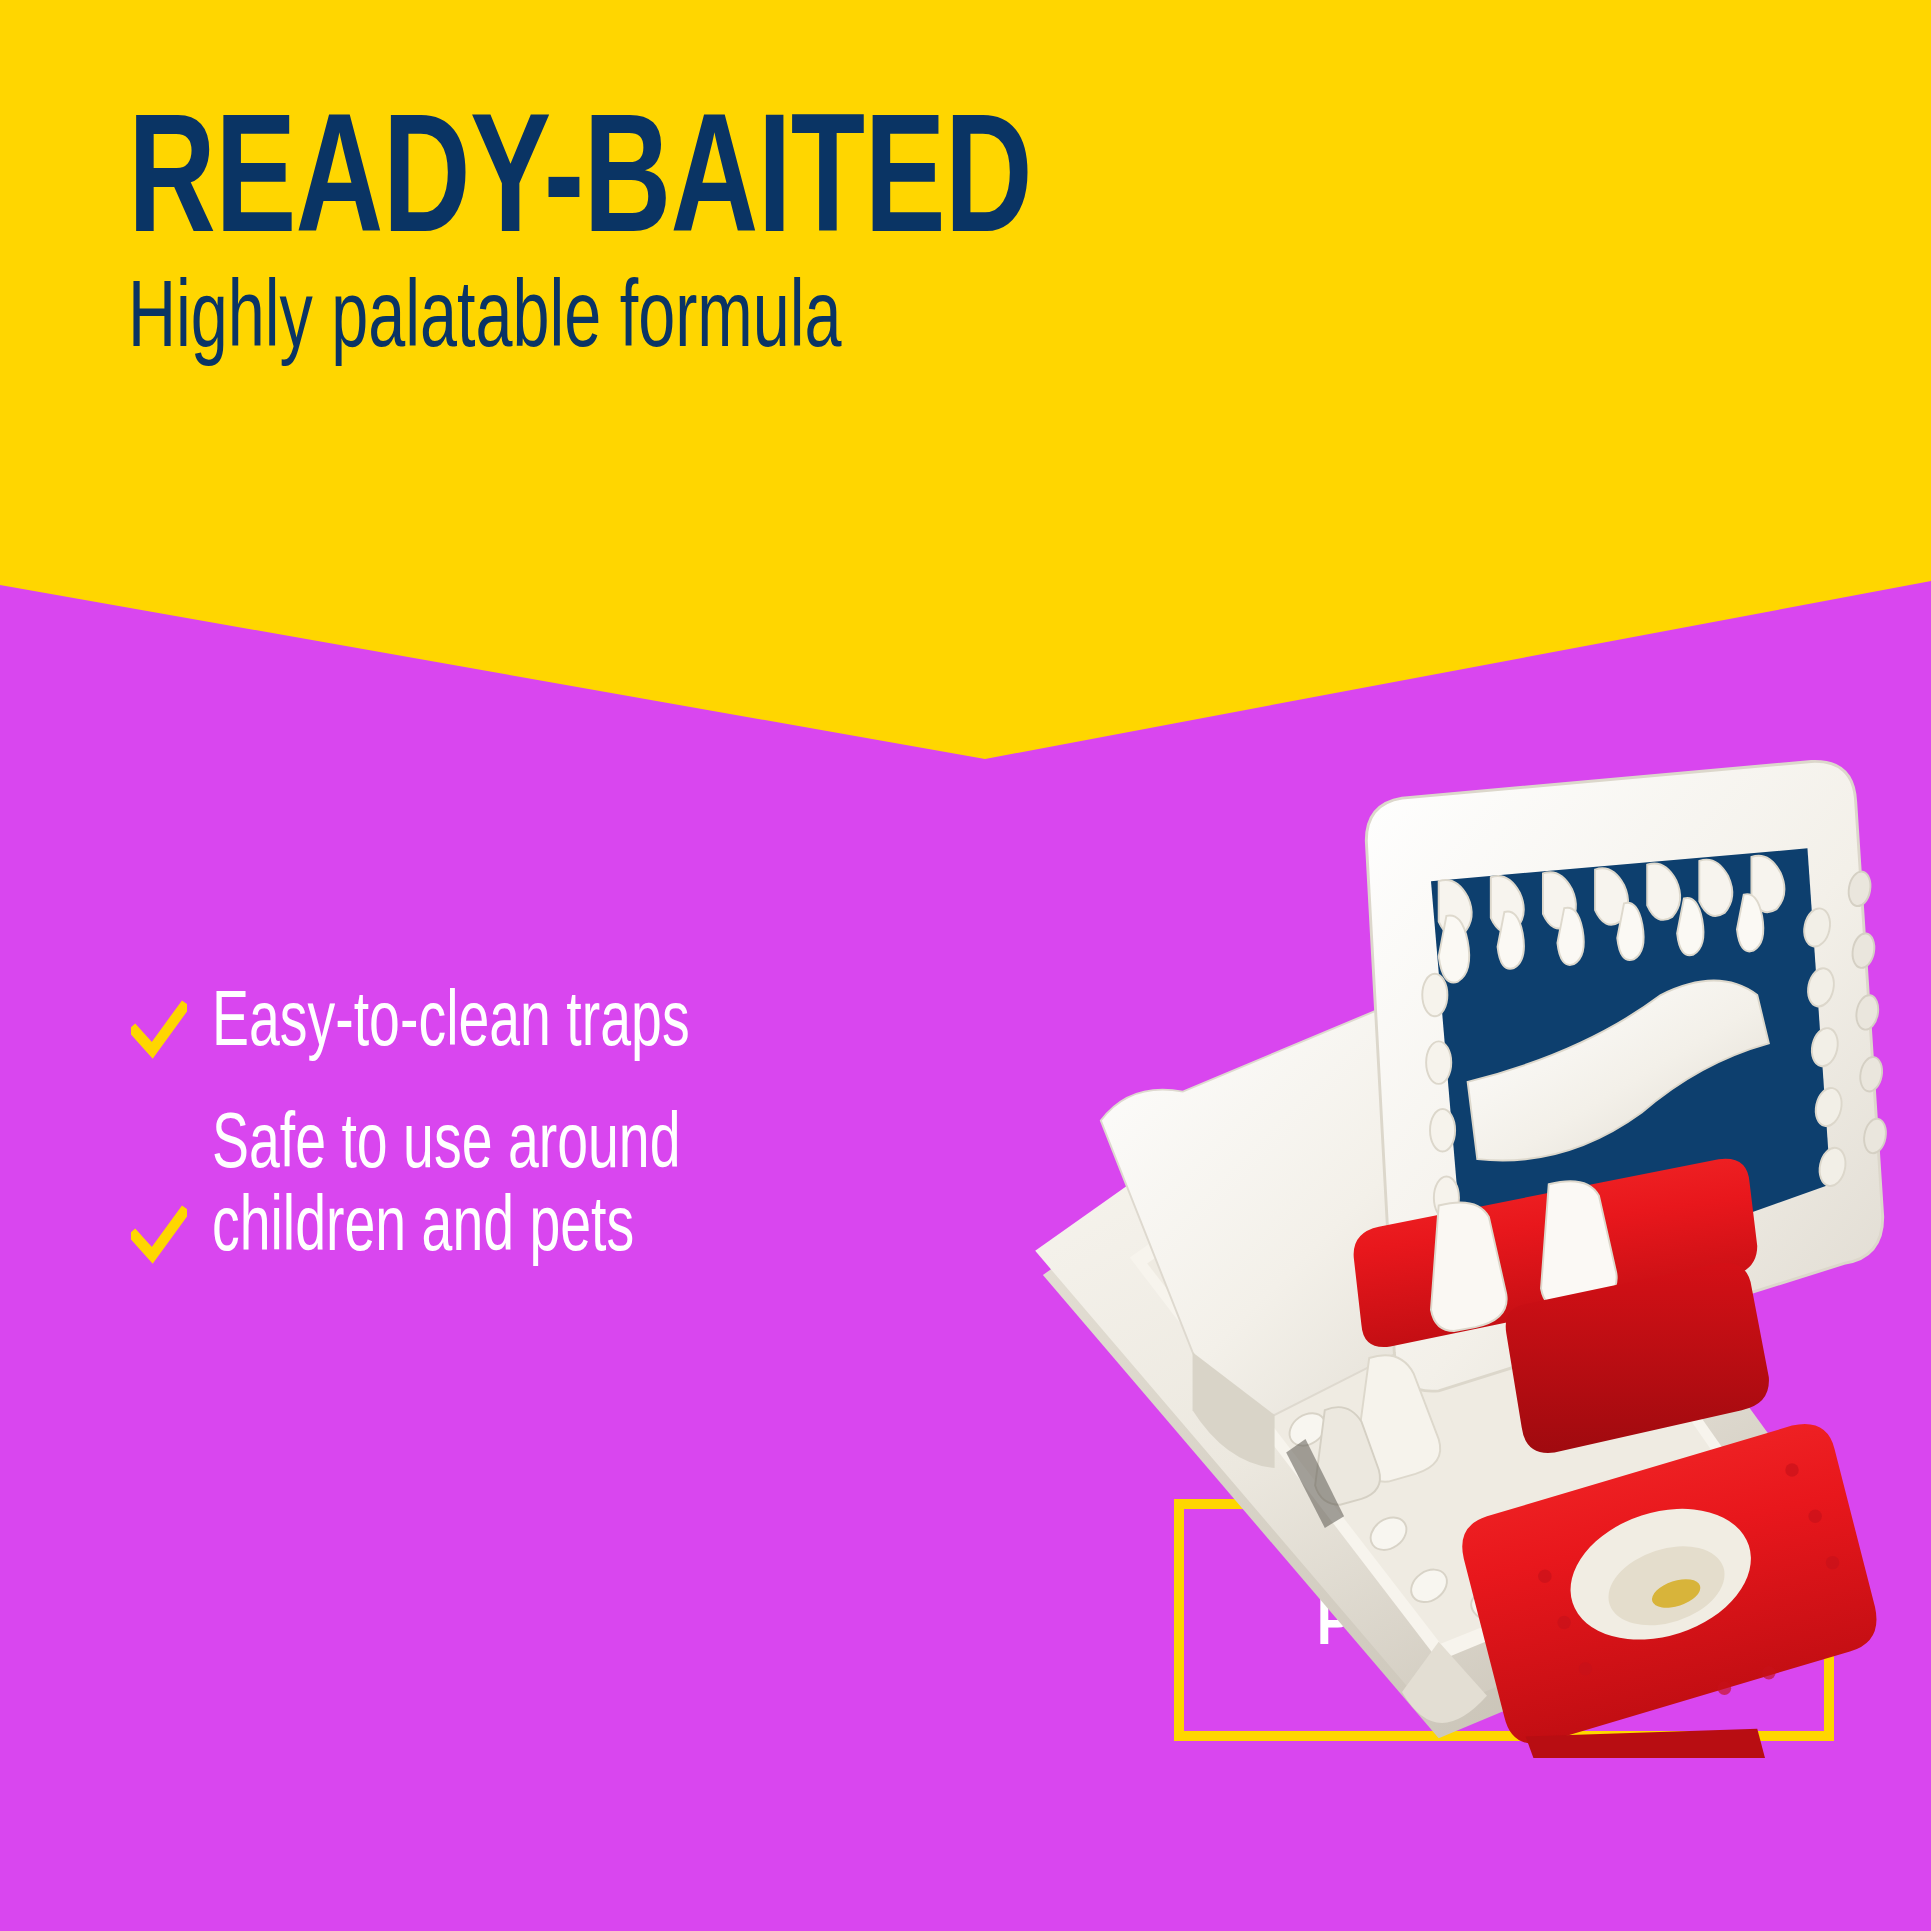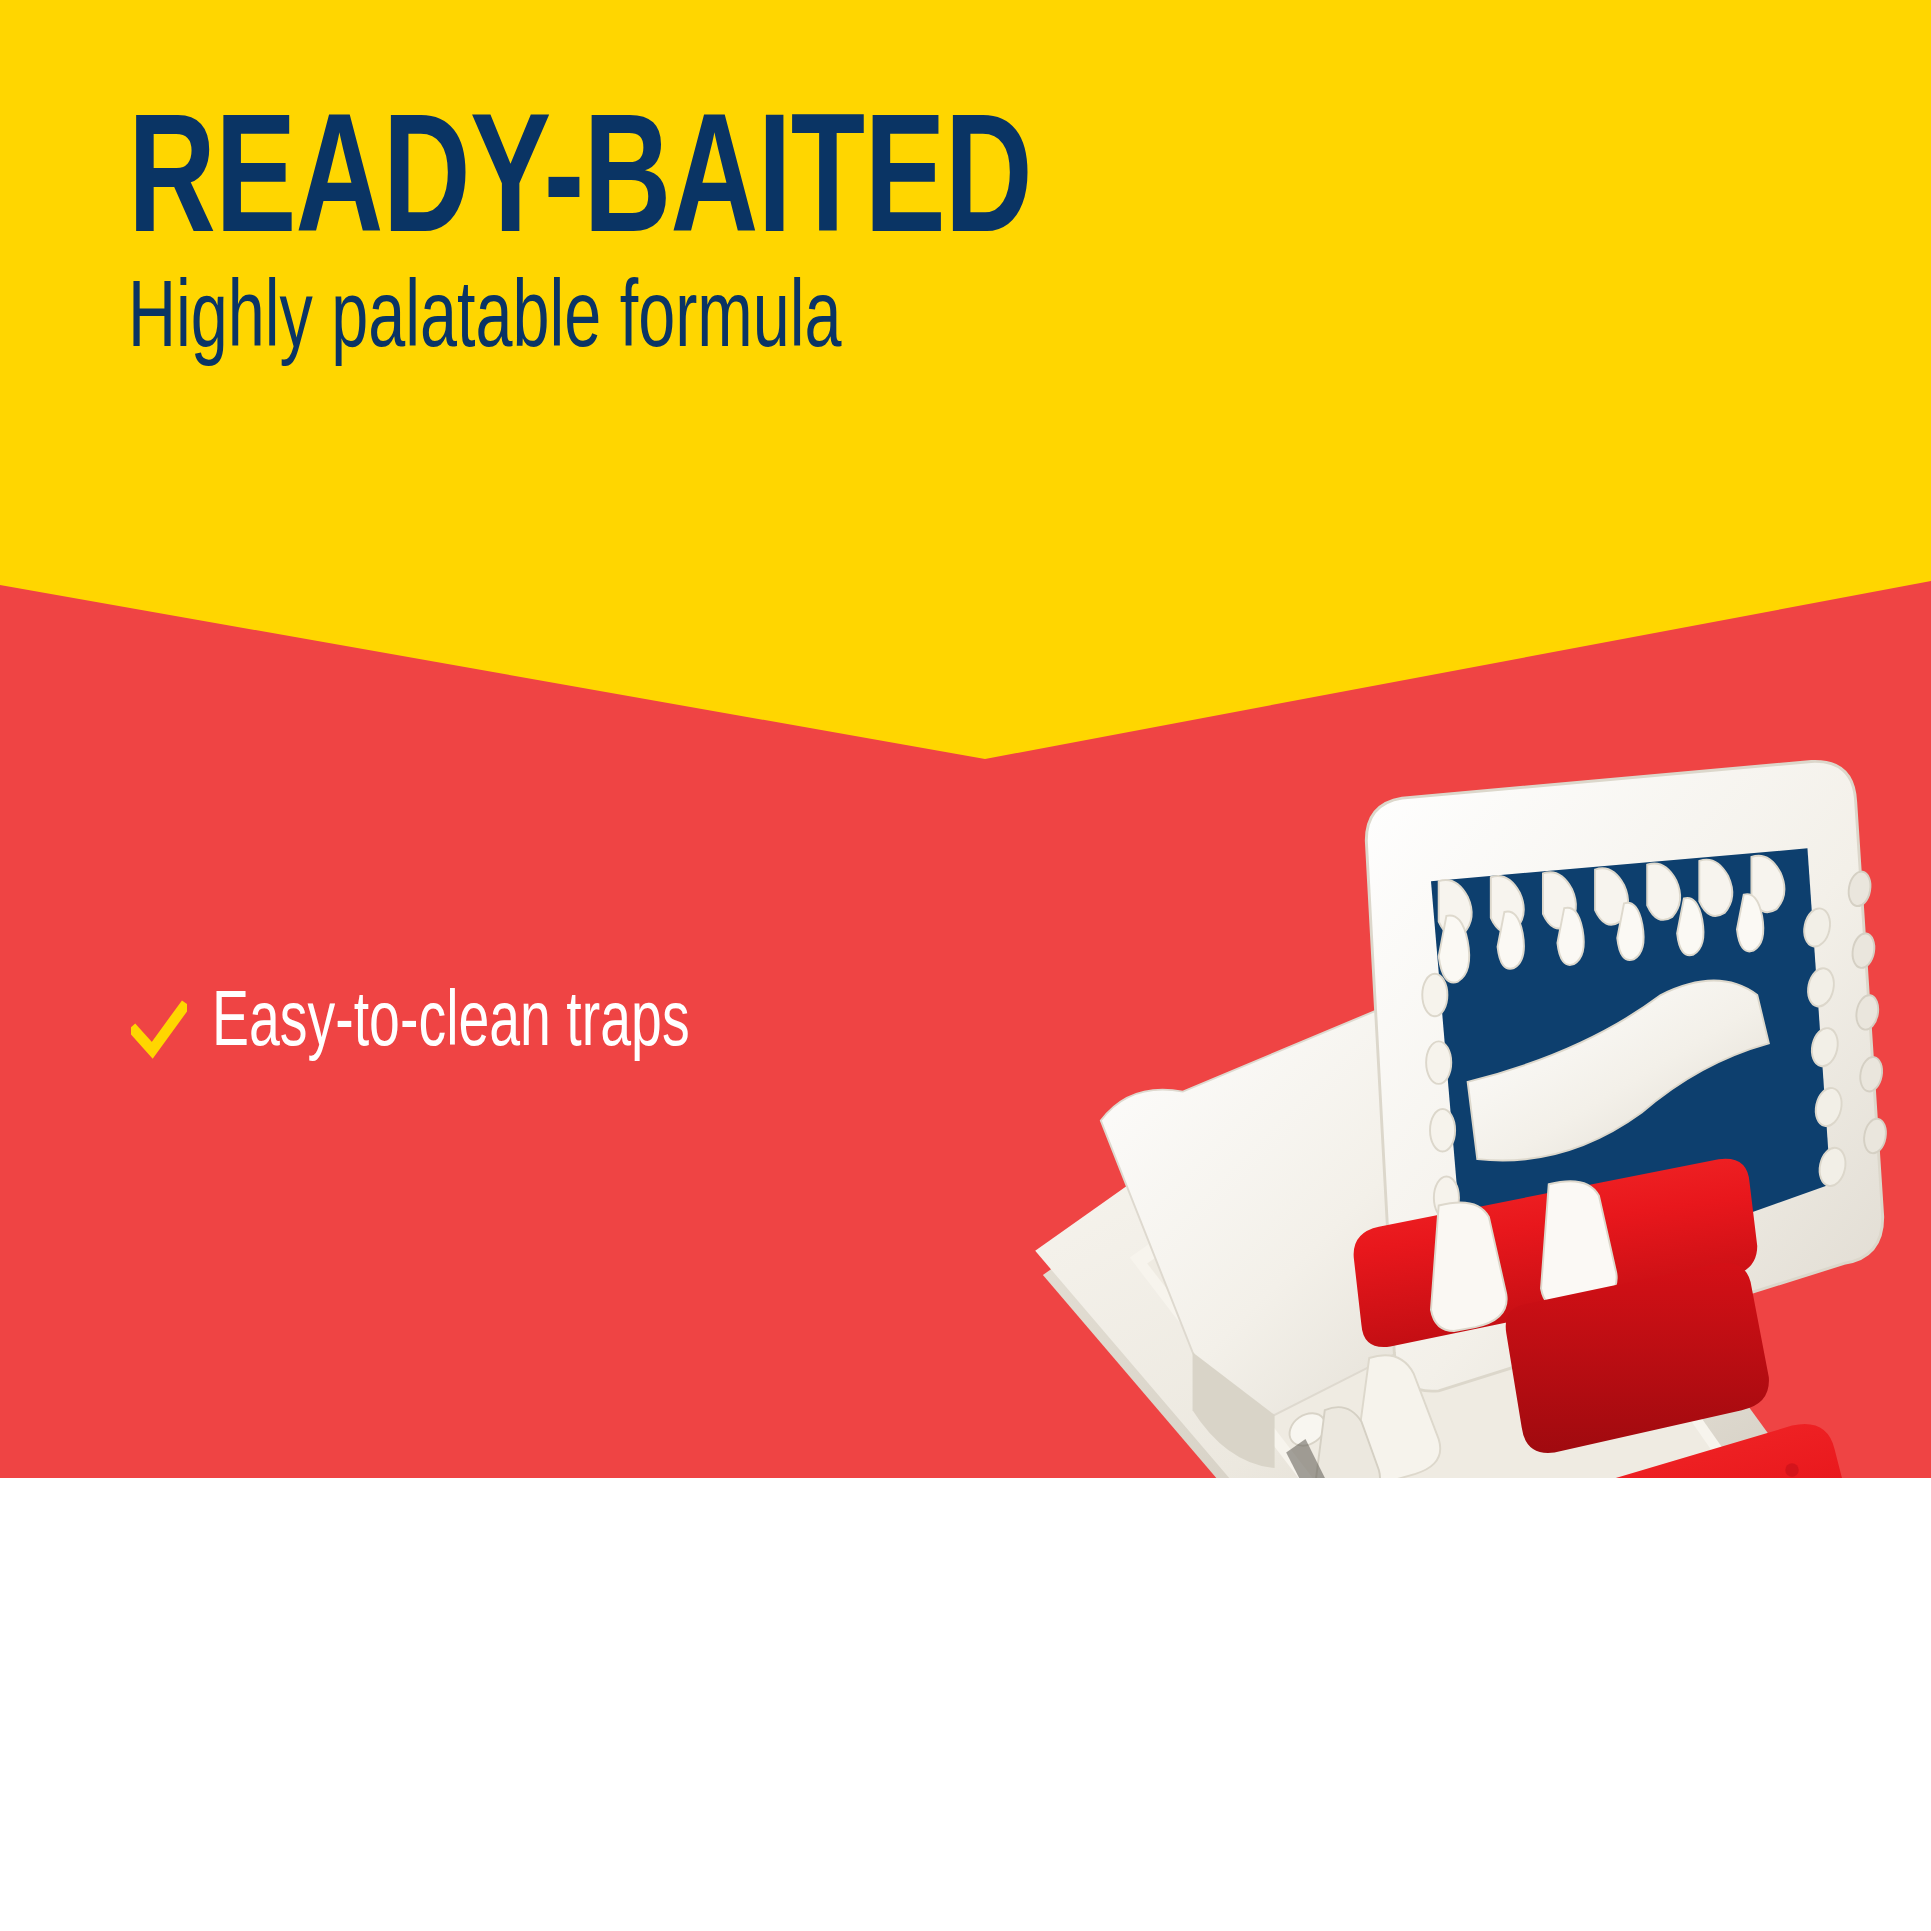--- a/index.html
+++ b/index.html
@@ -3,23 +3,23 @@
 <meta charset="utf-8">
 <style>
   html, body {
     margin: 0;
     padding: 0;
     background: #ffffff;
   }
   #stage {
     position: relative;
     width: 1931px;
-    height: 1478px;
+    height: 1931px;
     overflow: hidden;
-    background: #ef4444;
+    background: #d946ef;
     font-family: "Liberation Sans", sans-serif;
     -webkit-font-smoothing: antialiased;
   }
 
   
   #yellow-band {
     position: absolute;
     left: 0; top: 0;
     width: 1931px; height: 772px;
     background: #ffd600;
@@ -139,20 +139,29 @@
 
   <ul id="benefits">
     <li class="benefit">
       <span class="check-icon">
         <svg viewBox="0 0 58 62">
             <path d="M4 32 L22 52 L54 8" fill="none" stroke="#ffd600" stroke-width="11" stroke-linecap="square" stroke-linejoin="miter"></path>
           </svg>
       </span>
       <span class="benefit-text">Easy-to-clean traps</span>
     </li>
+    <li class="benefit">
+      <span class="check-icon">
+        <svg viewBox="0 0 58 62">
+            <path d="M4 32 L22 52 L54 8" fill="none" stroke="#ffd600" stroke-width="11" stroke-linecap="square" stroke-linejoin="miter"></path>
+          </svg>
+      </span>
+      <span class="benefit-text">Safe to use around
+children and pets</span>
+    </li>
   </ul>
 
   <div id="poison-badge">
     <span id="poison-badge-label">POISON-FREE</span>
   </div>
 
   <div id="product">
     <svg viewBox="0 0 980 1260" xmlns="http://www.w3.org/2000/svg">
       <defs>
         <linearGradient id="gWhiteTop" x1="0" y1="0" x2="1" y2="1">

